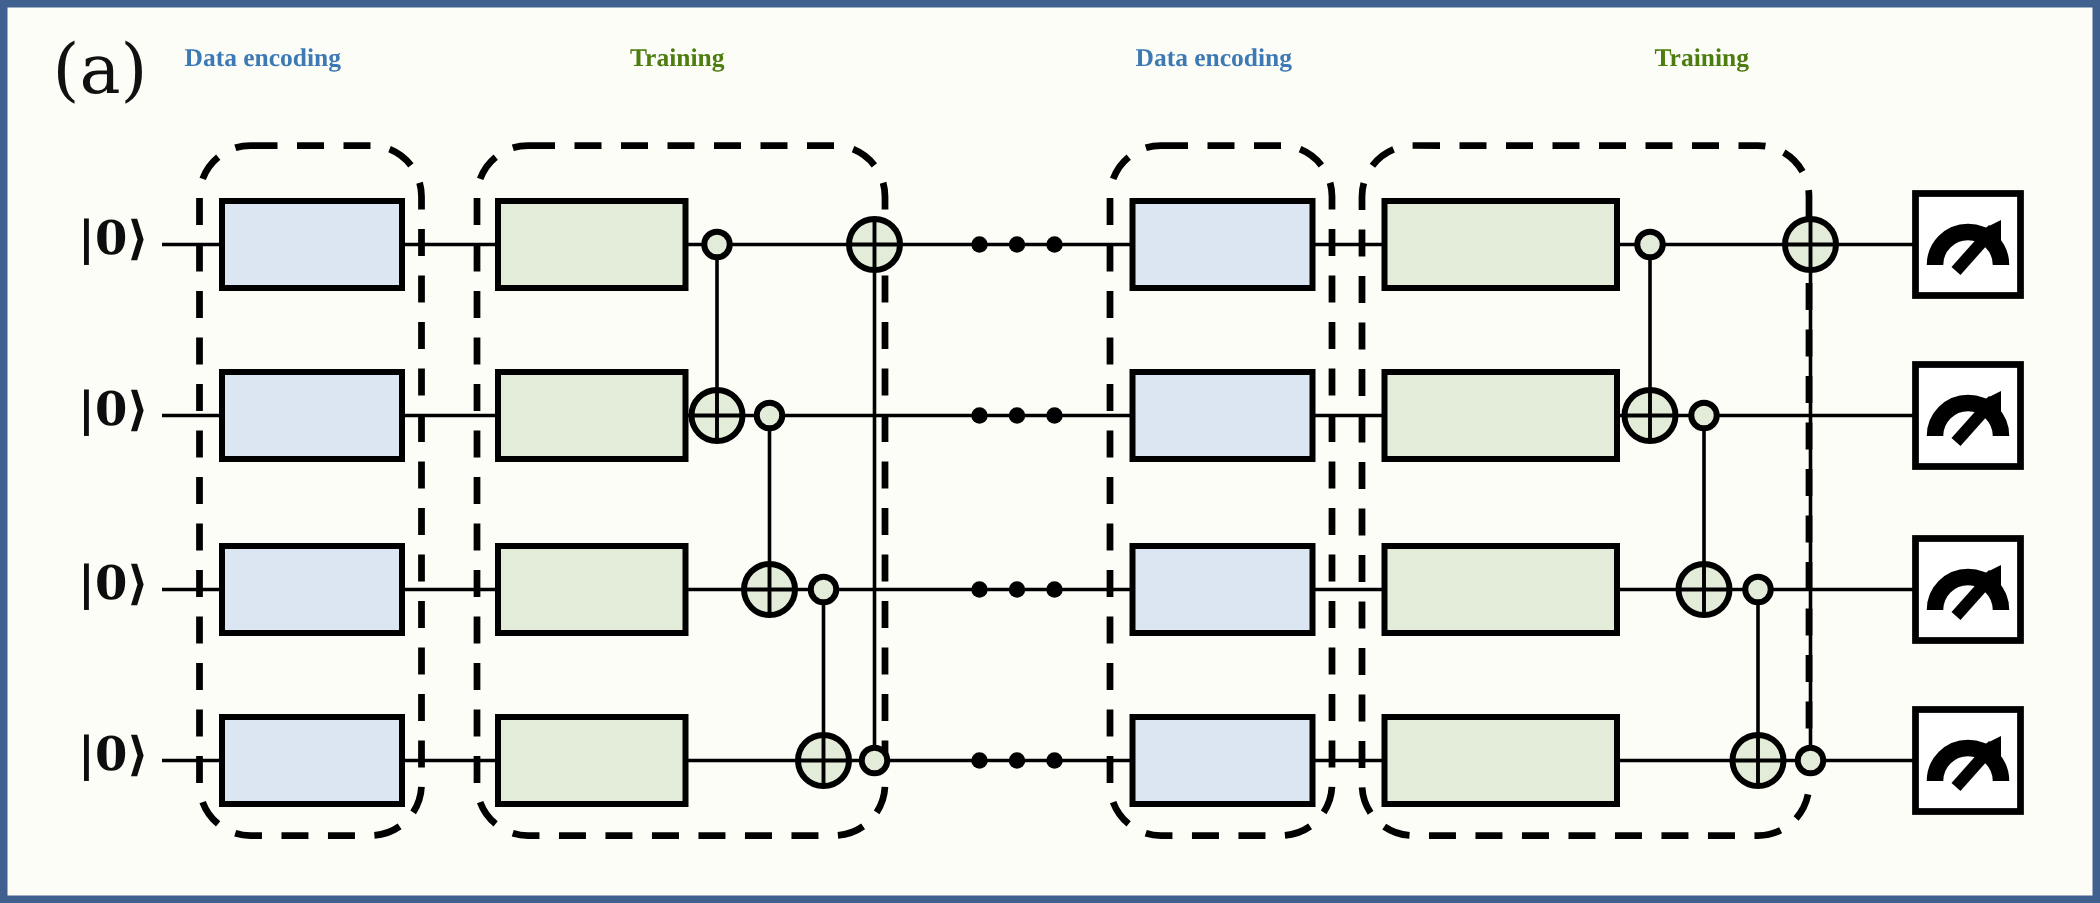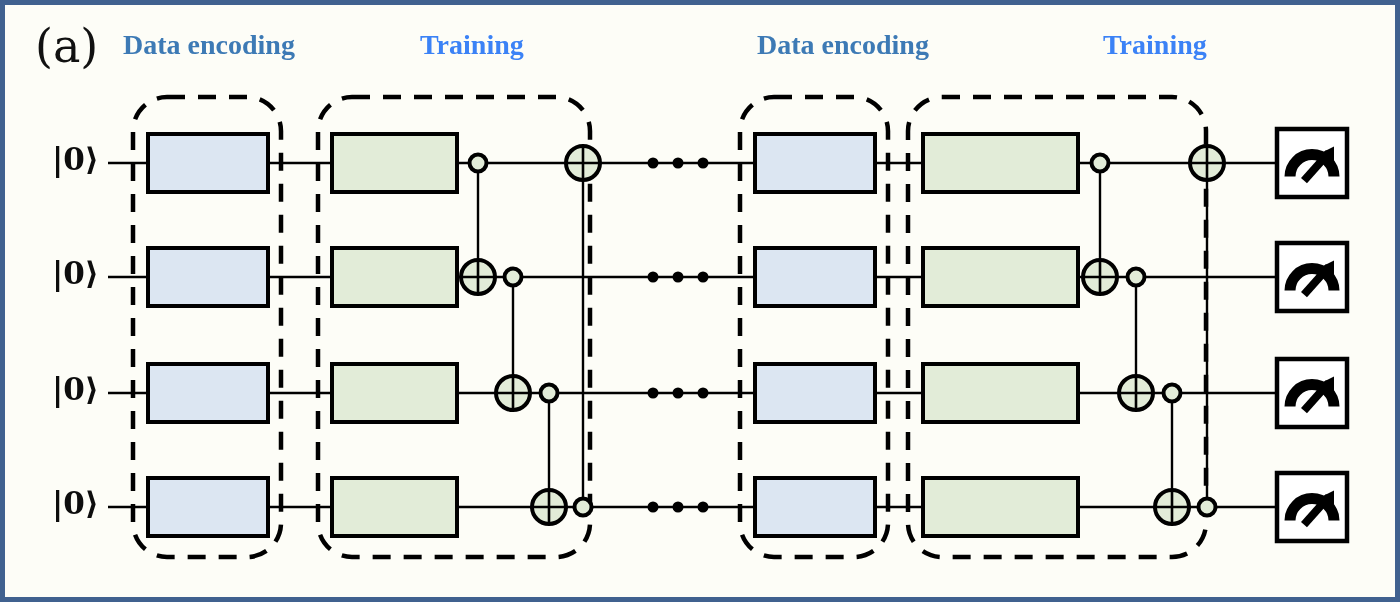--- a/index.html
+++ b/index.html
@@ -20,26 +20,26 @@
 
   
   #panel-letter{
     left:30px; top:14px;
     font-size:46px; color:#111;
     font-family:"DejaVu Serif", serif;
     letter-spacing:0px;
   }
   
   .sec-head{
-    font-size:28px; font-weight:bold;
+    font-size:17px; font-weight:bold;
     font-family:"Liberation Serif", serif;
     top:24px;
   }
   .sec-enc{ color:#3d7ab5; }
-  .sec-trn{ color:#3b82f6; }
+  .sec-trn{ color:#4d7c0f; }
 
   
   .ket{
     font-size:31px; font-weight:bold; color:#0d0d0d;
     font-family:"DejaVu Serif", serif;
   }
 
   
   .gate-txt{
     position:absolute; white-space:nowrap;

